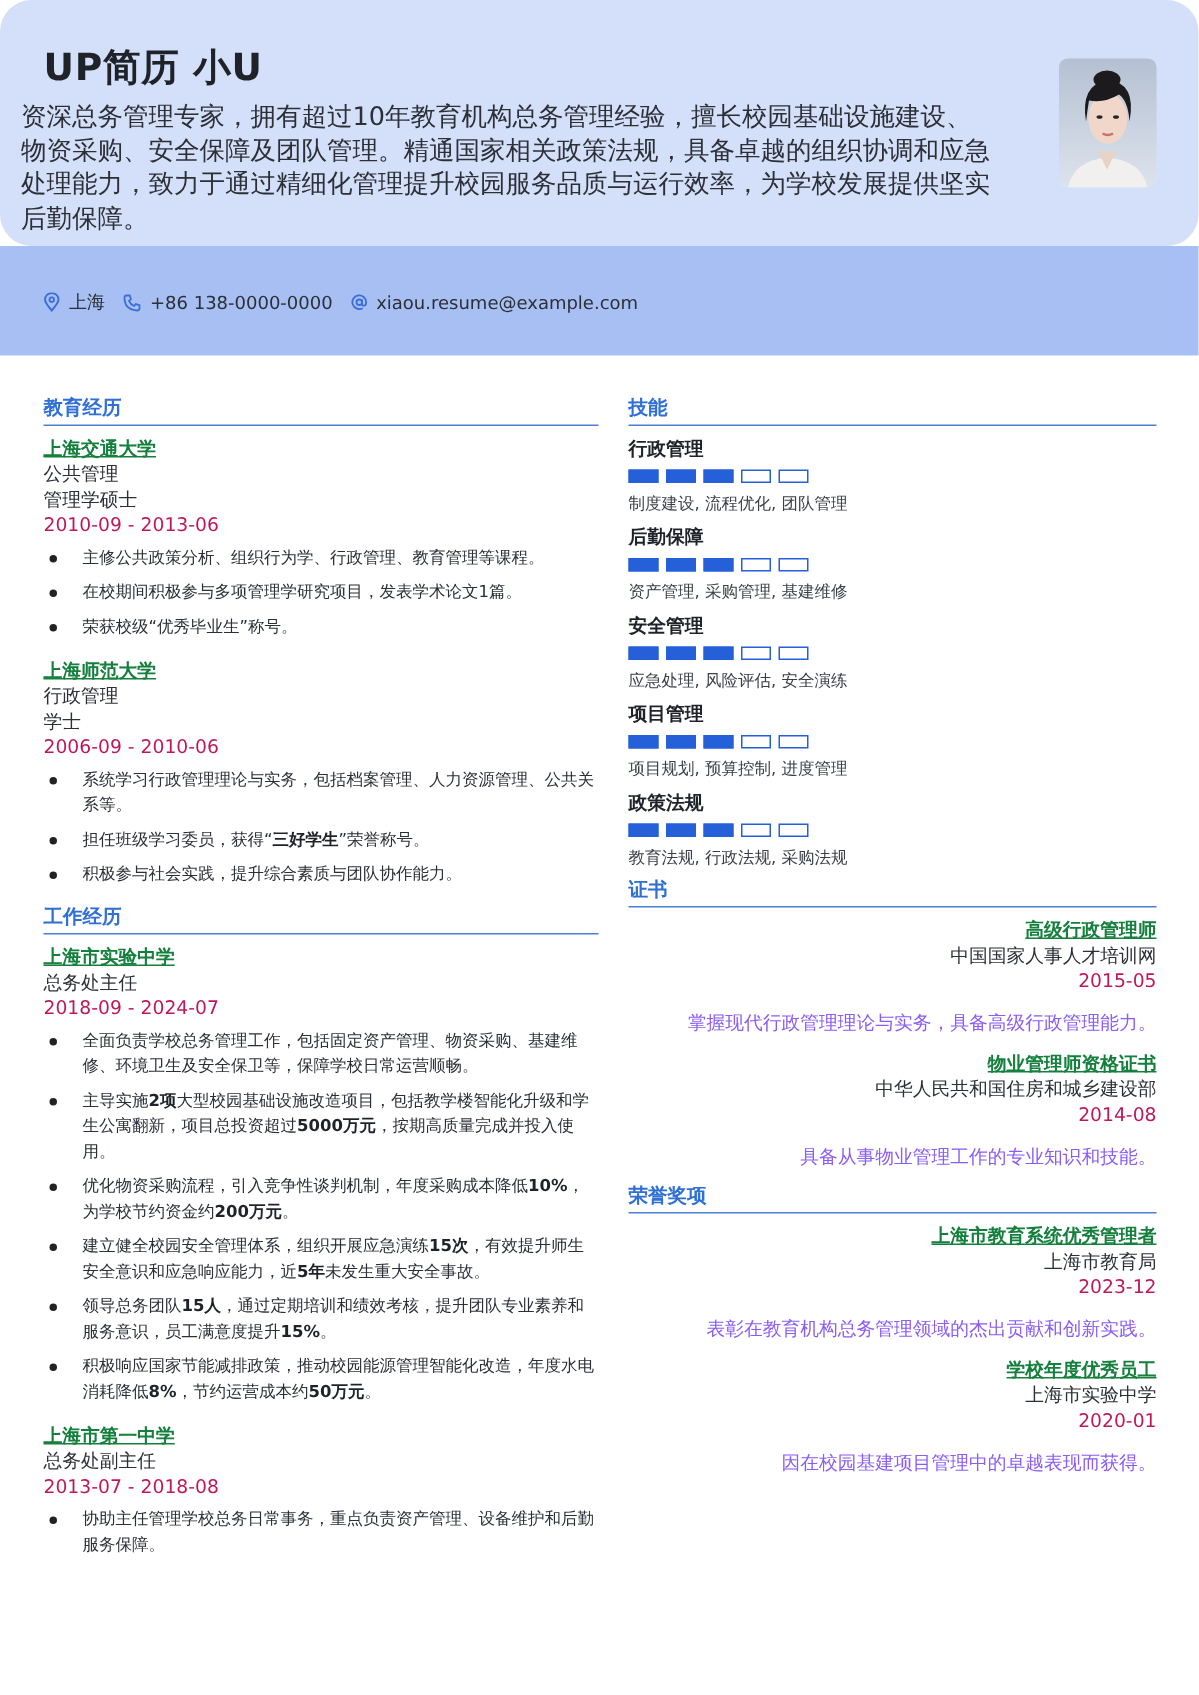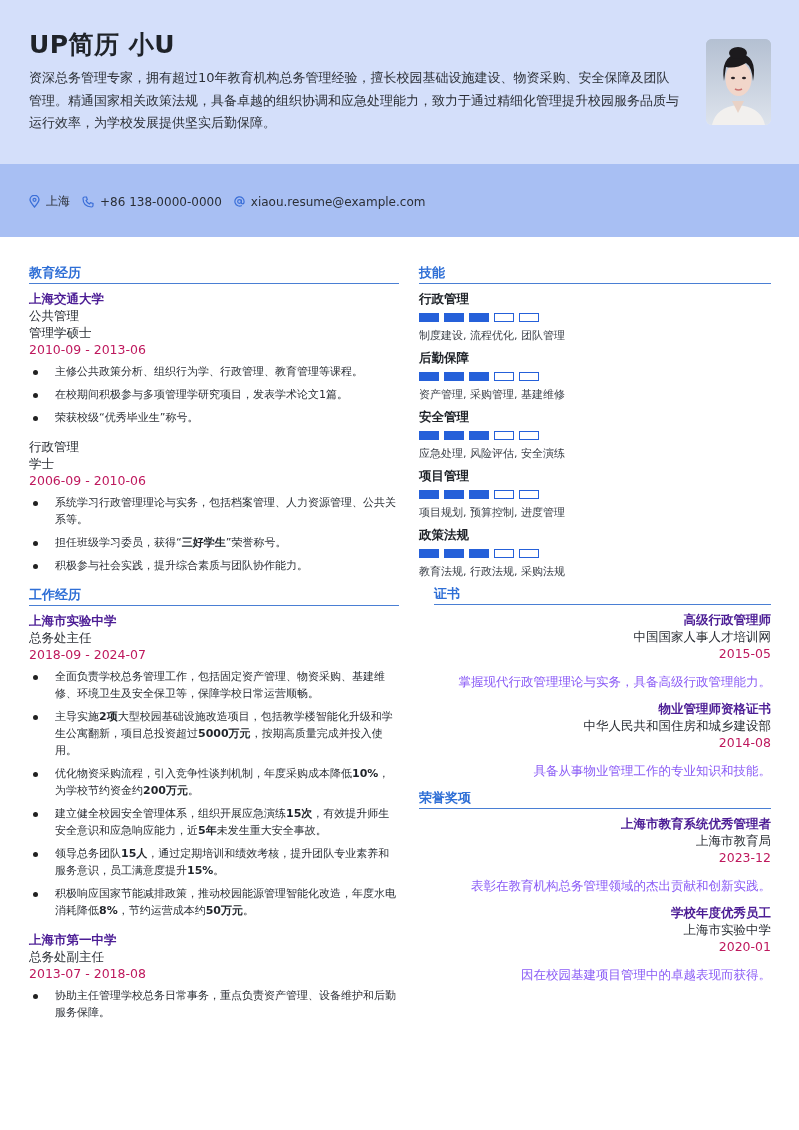--- a/index.html
+++ b/index.html
@@ -1,34 +1,34 @@
 <!DOCTYPE html>
 <html><head>
 <meta charset="utf-8">
 <style>
   * { box-sizing: border-box; margin: 0; padding: 0; }
   html, body { width: 799px; height: 1130px; overflow: hidden; background: #ffffff; }
   body { font-family: "DejaVu Sans", "Liberation Sans", sans-serif; color: #222; font-size: 12.5px; }
 
-  .header { position: absolute; left: 0; top: 0; width: 799px; height: 164px; background: #d4dffa; }
+  .header { position: absolute; left: 0; top: 0; width: 799px; height: 164px; background: #d4dffa; border-radius: 21px; }
   .name { position: absolute; left: 29px; top: 28px; font-size: 25px; font-weight: bold; color: #1f2329; letter-spacing: 0.5px; }
-  .summary { position: absolute; left: 29px; top: 67px; width: 650px; font-size: 13px; line-height: 22.5px; color: #2b2f36; }
+  .summary { position: absolute; left: 14px; top: 67px; width: 650px; font-size: 17px; line-height: 22.5px; color: #2b2f36; }
   .photo { position: absolute; left: 706px; top: 39px; width: 65px; height: 86px; border-radius: 6px; overflow: hidden; background: linear-gradient(180deg, #b8c3d3 0%, #c9d3e0 60%, #e8ebef 100%); }
 
   .contact-bar { position: absolute; left: 0; top: 164px; width: 799px; height: 73px; background: #a8bff3; }
   .contact-row { position: absolute; left: 29px; top: 193px; display: flex; align-items: center; font-size: 12px; color: #2b2f36; }
   .contact-item { display: flex; align-items: center; margin-right: 12px; justify-content: center; }
   .contact-item svg { margin-right: 6px; }
 
   .col-left { position: absolute; left: 29px; top: 264px; width: 370px; }
   .col-right { position: absolute; left: 419px; top: 264px; width: 352px; }
 
   .section-title { font-size: 13px; font-weight: bold; color: #2f6fd6; padding-bottom: 1px; border-bottom: 1.5px solid #4a7fd4; margin-bottom: 6px; line-height: 18px; }
 
-  .entry-title { font-size: 12.5px; font-weight: bold; color: #4c1d95; line-height: 17px; }
+  .entry-title { font-size: 12.5px; font-weight: bold; color: #15803d; line-height: 17px; text-decoration: underline; }
   .entry-line { font-size: 12.5px; color: #2b2f36; line-height: 17px; }
   .entry-date { font-size: 12.5px; color: #be185d; line-height: 18px; font-weight: 500; }
 
   ul.bullets { list-style: none; margin-top: 4px; }
   ul.bullets li { position: relative; padding-left: 26px; font-size: 11px; line-height: 17px; color: #2b2f36; margin-bottom: 6px; }
   ul.bullets li::before { content: ""; position: absolute; left: 4px; top: 7px; width: 5px; height: 5px; border-radius: 50%; background: #222; }
   ul.bullets li b { font-weight: bold; color: #1f2329; }
 
   .edu-block { margin-bottom: 12px; }
   .work-block { margin-bottom: 12px; }
@@ -104,20 +104,21 @@
       <div class="entry-line">管理学硕士</div>
       <div class="entry-date">2010-09 - 2013-06</div>
       <ul class="bullets">
         <li>主修公共政策分析、组织行为学、行政管理、教育管理等课程。</li>
         <li>在校期间积极参与多项管理学研究项目，发表学术论文1篇。</li>
         <li>荣获校级“优秀毕业生”称号。</li>
       </ul>
     </div>
 
     <div class="edu-block">
+      <div class="entry-title">上海师范大学</div>
       <div class="entry-line">行政管理</div>
       <div class="entry-line">学士</div>
       <div class="entry-date">2006-09 - 2010-06</div>
       <ul class="bullets">
         <li>系统学习行政管理理论与实务，包括档案管理、人力资源管理、公共关系等。</li>
         <li>担任班级学习委员，获得“<b>三好学生</b>”荣誉称号。</li>
         <li>积极参与社会实践，提升综合素质与团队协作能力。</li>
       </ul>
     </div>
   </div>
@@ -205,21 +206,21 @@
             <div class="skill-bar filled"></div>
             <div class="skill-bar filled"></div>
             <div class="skill-bar"></div>
             <div class="skill-bar"></div>
           </div>
           <div class="skill-kw">教育法规, 行政法规, 采购法规</div>
         </div>
       </div>
   </div>
 
-  <div style="margin-top:6px;margin-left:15px;">
+  <div style="margin-top:6px;">
     <div class="section-title">证书</div>
     <div class="cert-block">
       <div class="entry-title">高级行政管理师</div>
       <div class="entry-line">中国国家人事人才培训网</div>
       <div class="entry-date">2015-05</div>
       <div class="cert-desc">掌握现代行政管理理论与实务，具备高级行政管理能力。</div>
     </div>
     <div class="cert-block">
       <div class="entry-title">物业管理师资格证书</div>
       <div class="entry-line">中华人民共和国住房和城乡建设部</div>

